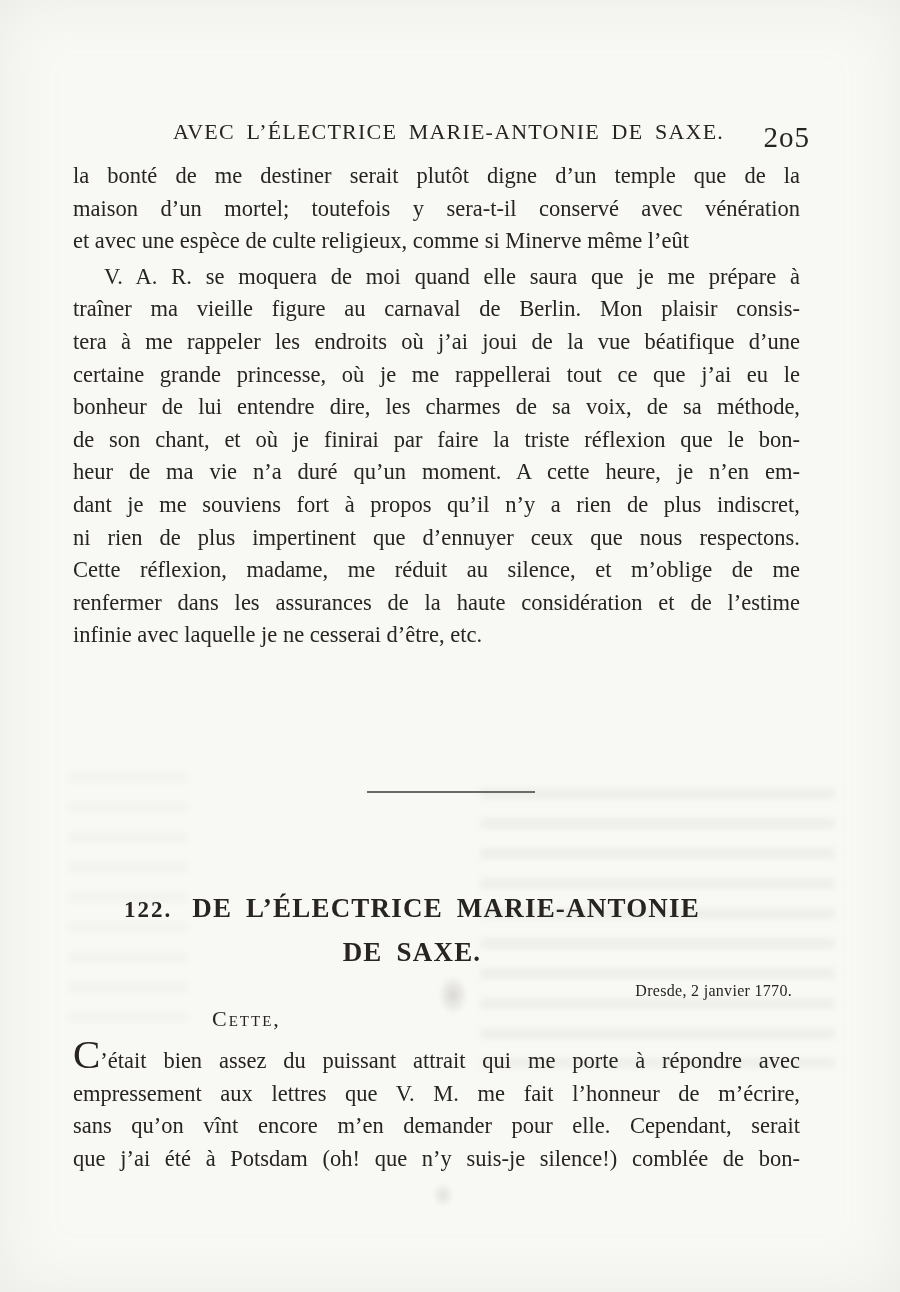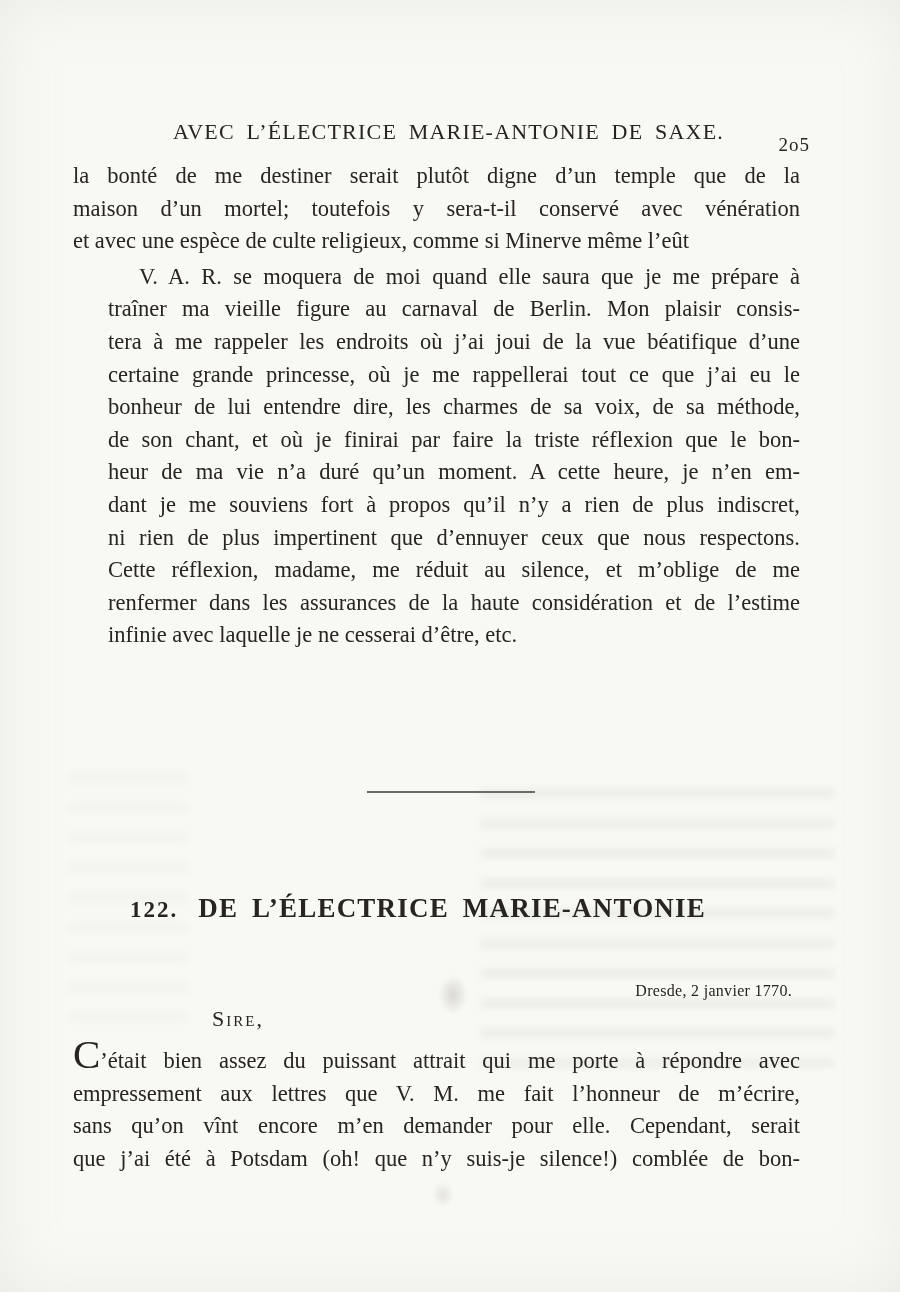--- a/index.html
+++ b/index.html
@@ -29,35 +29,35 @@
   .rh-title {
     text-align: center;
     font-size: 22px;
     letter-spacing: 1.2px;
     word-spacing: 5px;
     white-space: nowrap;
   }
   .rh-page-number {
     position: absolute;
     right: 2px;
-    top: 15px;
-    font-size: 19px;
+    top: 2px;
+    font-size: 29px;
     letter-spacing: 1px;
   }
 
   
   .text-col {
     position: absolute;
     left: 73px;
     width: 727px;
     font-size: 22.5px;
     line-height: 32.6px;
   }
   .col-top { top: 160px; }
-  .para-2 { margin-top: 3px; margin-left: 35px; }
+  .para-2 { margin-top: 3px; }
   .tline {
     text-align: justify;
     text-align-last: justify;
   }
   .para-1 .tline:last-child,
   .para-2 .tline:last-child {
     text-align-last: left;
   }
   .para-2 .tline:first-child { text-indent: 31px; }
 
@@ -73,21 +73,20 @@
   
   .letter-heading {
     position: absolute;
     top: 893px;
     left: 0;
     width: 824px;
     text-align: center;
     font-weight: bold;
     letter-spacing: 1.2px;
     word-spacing: 6px;
-    margin-left: 6px;
   }
   .lh-line1 { font-size: 27px; }
   .lh-number {
     font-size: 23px;
     letter-spacing: 2px;
     margin-right: 20px;
     font-weight: bold;
   }
   .lh-line2 { font-size: 27px; margin-top: 13px; }
 
@@ -176,25 +175,26 @@
 
   <div class="ghost ghost-right"></div>
   <div class="ghost ghost-left"></div>
   <div class="smudge smudge-1"></div>
   <div class="smudge smudge-2"></div>
 
   <div class="letter-heading">
     <div class="lh-line1">
       <span class="lh-number">122.</span><span>DE L’ÉLECTRICE MARIE-ANTONIE</span>
     </div>
+    <div class="lh-line2">DE SAXE.</div>
   </div>
 
   <div class="dateline">Dresde, 2 janvier 1770.</div>
 
-  <div class="salutation">Sire,</div>
+  <div class="salutation">Cette,</div>
 
   <div class="text-col para-3">
     <div class="tline first-line">
       <span class="drop-initial">C</span><span>’était bien assez du puissant attrait qui me porte à répondre avec</span>
     </div>
     <div>
         <div class="tline">empressement aux lettres que V. M. me fait l’honneur de m’écrire,</div>
         <div class="tline">sans qu’on vînt encore m’en demander pour elle. Cependant, serait</div>
         <div class="tline">que j’ai été à Potsdam (oh! que n’y suis-je silence!) comblée de bon-</div>
       </div>

